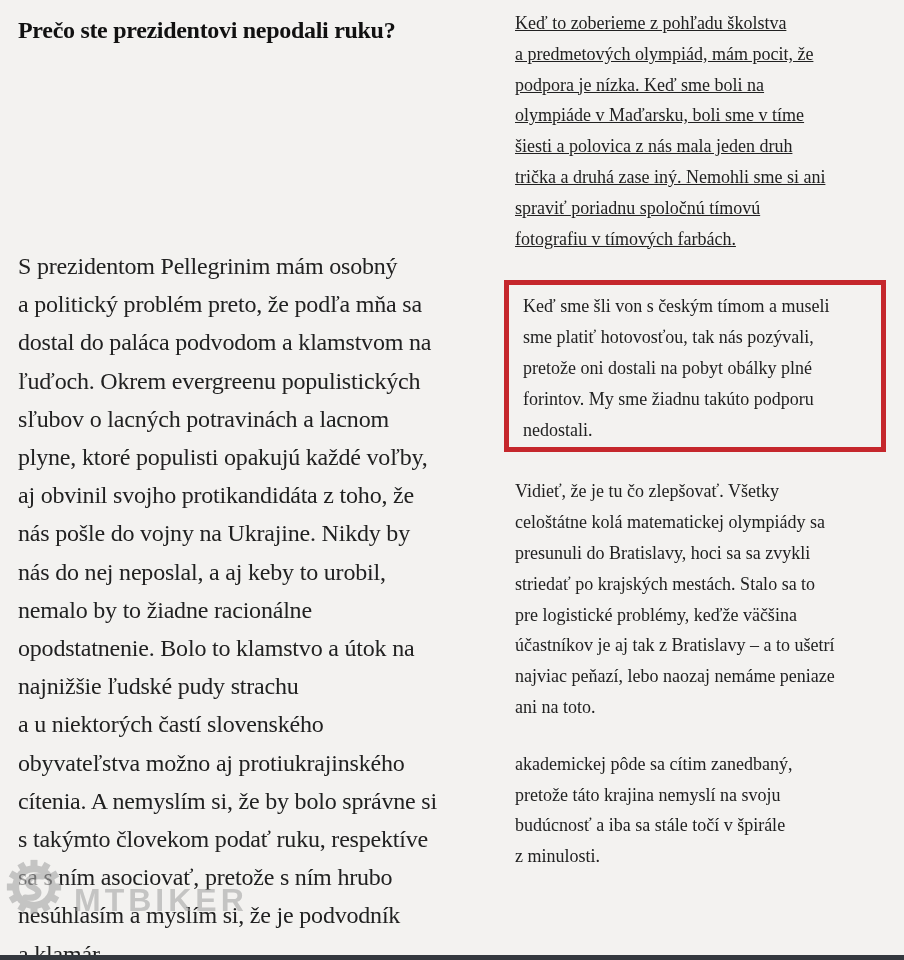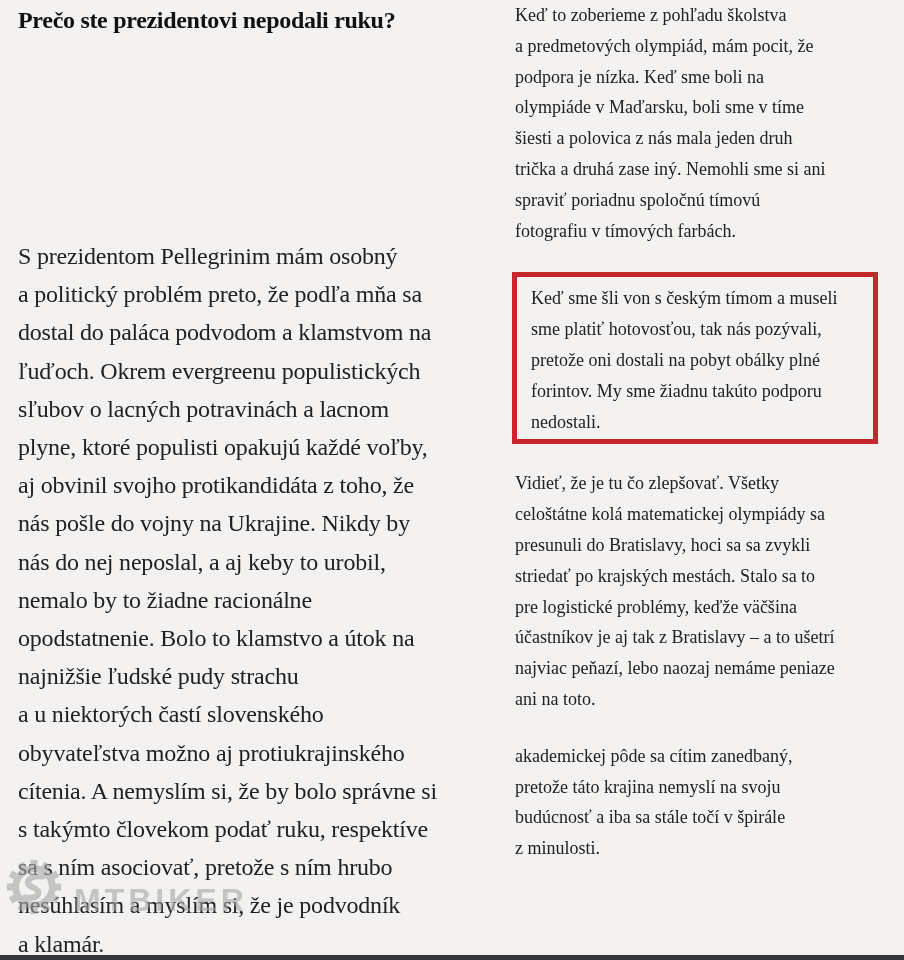--- a/index.html
+++ b/index.html
@@ -21,39 +21,39 @@
   }
   .page{position:absolute;inset:0;background:var(--bg);overflow:hidden;}
   .lines{white-space:pre-line;}
 
   
   .col-left{
     position:absolute;left:18px;top:0;width:470px;
   }
   .headline{
     font-size:24px;font-weight:700;color:var(--headline);
-    letter-spacing:-0.3px;line-height:34px;padding-top:3px;
+    letter-spacing:-0.3px;line-height:34px;padding-top:13px;
   }
   .body-left{
     margin-top:200px;
     font-size:24px;line-height:38.2px;letter-spacing:-0.2px;
   }
 
   
   .col-right{
     position:absolute;left:496px;top:0;width:398px;
     font-size:18px;line-height:30.8px;
   }
   .col-right p.plain{
     margin:0 0 26px;padding:0 10px 0 19px;
   }
-  .col-right p.plain:first-child{margin-top:0;}
+  .col-right p.plain:first-child{margin-top:8px;text-decoration:underline;}
   .redbox{
     border:5px solid var(--red);
-    margin:2px 16px 24px;
+    margin:2px 8px 24px;
     padding:6px 8px 2px 14px;
   }
   .redbox2{margin-bottom:0;}
   .col-right p.continuation{
     margin:4px 0 0;padding:0 10px 0 19px;
   }
 
   
   .watermark{
     position:absolute;left:6px;top:859px;

